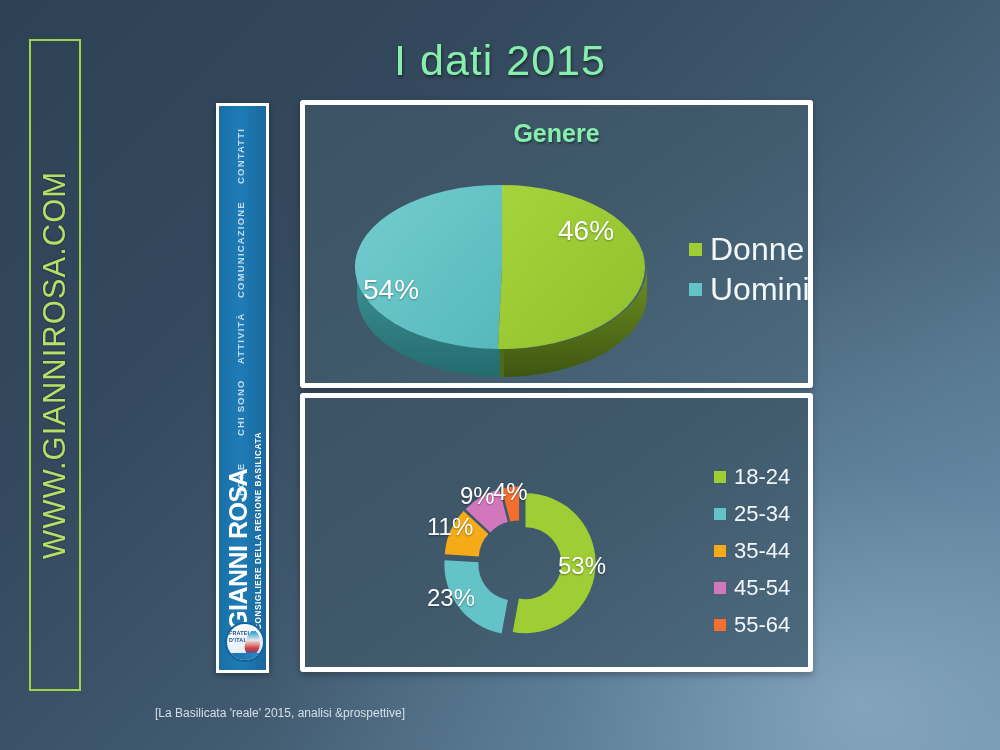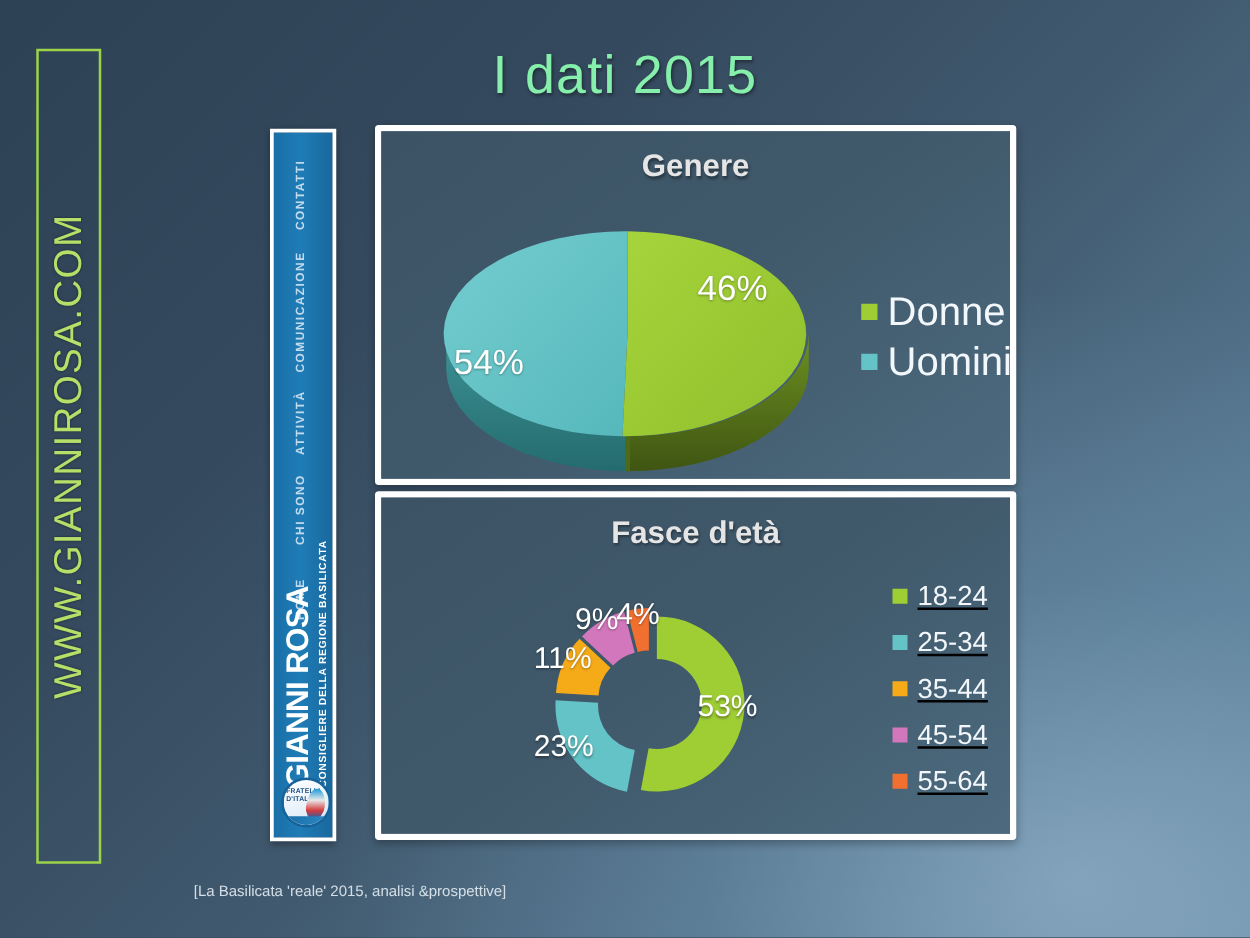--- a/index.html
+++ b/index.html
@@ -106,33 +106,33 @@
     background-color:#3f5768;
     box-shadow:0 3px 7px rgba(0,0,0,.28);
     overflow:hidden;
   }
   #panel-genere{left:300px;top:100px;width:513px;height:288px;}
   #panel-fasce{left:300px;top:393px;width:513px;height:279px;}
   .panel-inner{position:absolute;inset:0;
     background:linear-gradient(145deg,#3b5365 0%,#3f586a 45%,#4d6a7e 100%);}
   .chart-title{
     position:absolute;left:0;top:14px;width:100%;text-align:center;
-    font-size:25px;font-weight:bold;color:#e5e5e5;
+    font-size:25px;font-weight:bold;color:#86efac;
     text-shadow:1px 2px 2px rgba(0,0,0,.35);
     z-index:3;
   }
   .legend{position:absolute;z-index:4;}
   .legend-row{display:flex;align-items:center;margin-bottom:4px;}
   .legend-swatch{width:13px;height:13px;margin-right:8px;flex:0 0 auto;}
   .legend-label{font-size:32px;color:#f2f7fb;line-height:1;}
   #legend-genere{left:384px;top:128px;}
   #legend-genere .legend-row{margin-bottom:8px;}
   #legend-fasce{left:409px;top:68px;}
   #legend-fasce .legend-label{font-size:22px;}
-  #legend-fasce .legend-row{margin-bottom:15px;text-decoration:underline;}
+  #legend-fasce .legend-row{margin-bottom:15px;}
   #legend-fasce .legend-swatch{width:12px;height:12px;}
 
   .pielabel{
     position:absolute;color:#ffffff;font-size:28px;z-index:5;
     text-shadow:0 1px 2px rgba(0,0,0,.35);
   }
   .dlabel{
     position:absolute;color:#ffffff;font-size:24px;z-index:6;
     text-shadow:0 1px 2px rgba(0,0,0,.4);
   }
@@ -221,21 +221,20 @@
       </div>
       <div class="legend-row">
         <span class="legend-swatch" style="background:#63c3c6;"></span>
         <span class="legend-label">Uomini</span>
       </div>
     </div>
   </div>
 
   <div id="panel-fasce" class="panel lyr">
     <div class="panel-inner"></div>
-    <div class="chart-title">Fasce d'età</div>
 
     <svg width="503" height="269" viewBox="0 0 503 269" style="position:absolute;left:0;top:0;z-index:2;">
 
       <g transform="translate(215,165)">
 
         <g transform="translate(5.5,0.2)">
           <path d="M 0 -70 A 70 70 0 1 1 -12.8 68.8 L -6.6 35.4 A 36 36 0 1 0 0 -36 Z" fill="#9ecd34"></path>
         </g>
 
         <g transform="translate(-5.6,1.6)">

